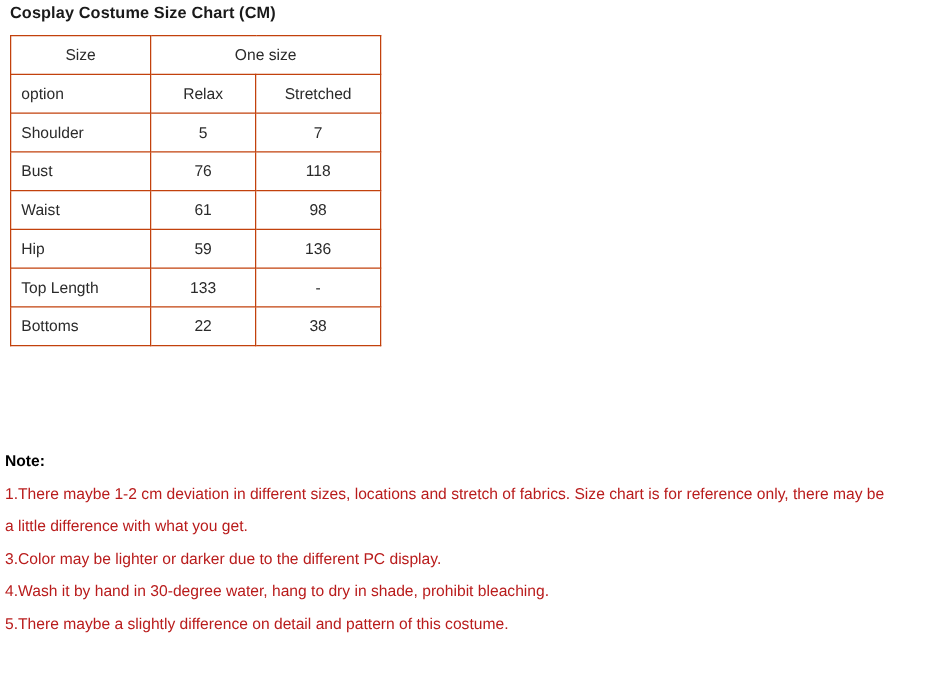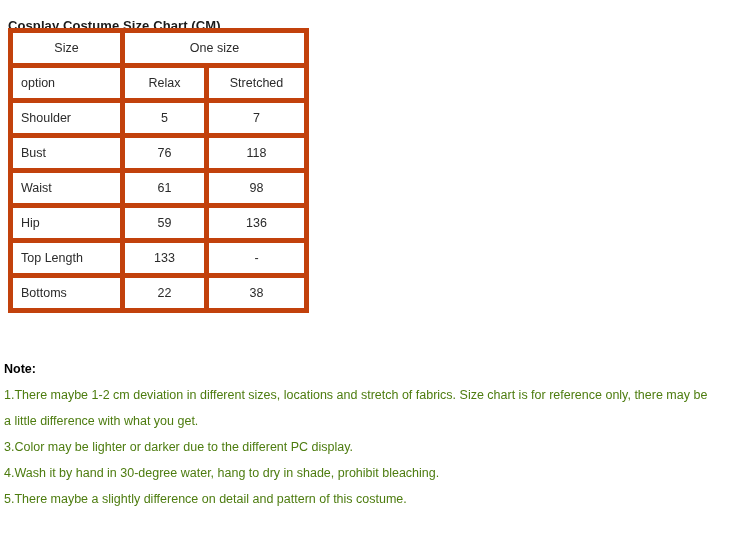--- a/index.html
+++ b/index.html
@@ -20,21 +20,21 @@
     left: 0; top: 0;
     width: 746px;
     height: 546px;
     overflow: hidden;
   }
 
   
   .chart-title {
     position: absolute;
     left: 8px;
-    top: 18px;
+    top: 2px;
     font-size: 13px;
     font-weight: bold;
     color: #1a1a1a;
     letter-spacing: 0.1px;
     white-space: nowrap;
   }
 
   
   .size-table-wrap {
     position: absolute;
@@ -45,21 +45,21 @@
     border-collapse: collapse;
     table-layout: fixed;
     width: 296px;
     background: #ffffff;
   }
   table.size-table col.c1 { width: 112px; }
   table.size-table col.c2 { width: 84px; }
   table.size-table col.c3 { width: 100px; }
 
   table.size-table td {
-    border: 5px solid #c2410c;
+    border: 1px solid #c2410c;
     height: 30px;
     font-size: 12.5px;
     color: #2b2b2b;
     padding: 0 8px;
     vertical-align: middle;
     font-weight: normal;
   }
   td.label {
     text-align: left;
   }
@@ -79,21 +79,21 @@
   }
   .note-heading {
     font-size: 12.5px;
     font-weight: bold;
     color: #000000;
     line-height: 26px;
     margin: 0;
   }
   .note-line {
     font-size: 12.5px;
-    color: #4d7c0f;
+    color: #b91c1c;
     line-height: 26px;
     margin: 0;
     white-space: nowrap;
   }
 </style>
 </head>
 <body>
 
 <div class="page">
 

